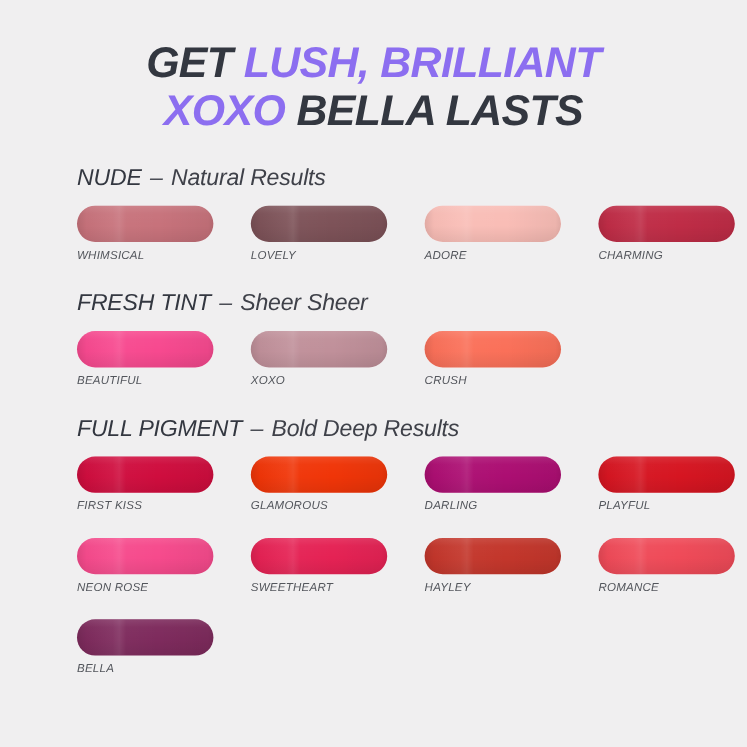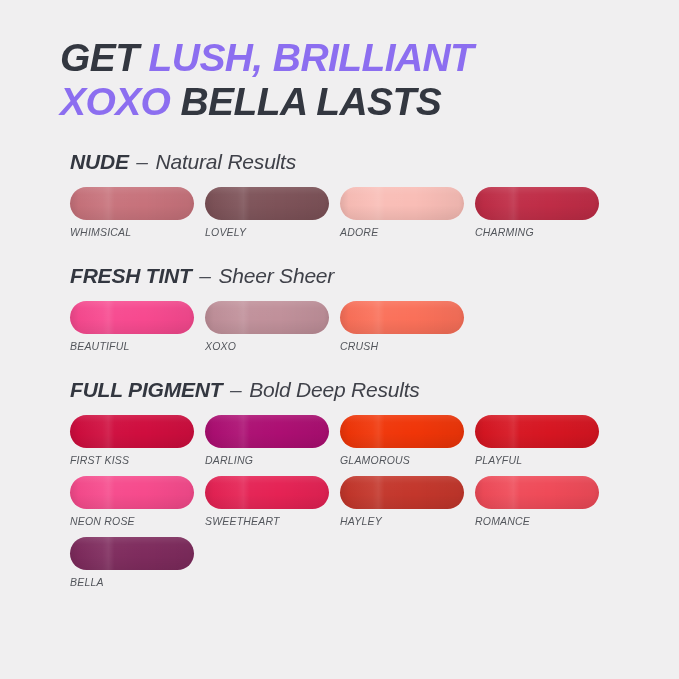--- a/index.html
+++ b/index.html
@@ -20,20 +20,21 @@
     width: 679px;
     height: 679px;
     box-sizing: border-box;
     background: #f0eff0;
     position: relative;
   }
 
   
   .headline {
     padding: 36px 60px 0 60px;
+    text-align: center;
     font-style: italic;
     font-weight: bold;
     font-size: 39px;
     line-height: 1.13;
     letter-spacing: -0.6px;
     color: #333740;
     -webkit-font-smoothing: antialiased;
   }
   .headline .accent {
     color: #8c6ef0;
@@ -57,39 +58,40 @@
   }
   .section-head {
     font-style: italic;
     font-size: 21px;
     color: #333740;
     letter-spacing: -0.2px;
     margin-bottom: 13px;
     white-space: nowrap;
   }
   .section-head .cat {
-    font-weight: bold;
+    font-weight: normal;
   }
   .section-head .dash {
     font-weight: 300;
     color: #4a4d55;
     padding: 0 2px;
   }
   .section-head .desc {
     font-weight: 300;
     color: #3f4149;
     font-style: italic;
   }
 
   
   .swatch-grid {
     display: grid;
     grid-template-columns: repeat(4, 135px);
     row-gap: 10px;
     column-gap: 0;
+    gap: 23px;
   }
   .swatch-cell {
     width: 135px;
   }
   .swatch-chip {
     width: 124px;
     height: 33px;
     border-radius: 17px;
     position: relative;
     overflow: hidden;
@@ -186,26 +188,26 @@
         </div>
       </div>
       <div class="section">
         <div class="section-head"><span class="cat">FULL PIGMENT</span><span class="dash"> – </span><span class="desc">Bold Deep Results</span></div>
         <div class="swatch-grid">
           <div class="swatch-cell">
             <div class="swatch-chip" style="background: rgb(207, 13, 62);"></div>
             <div class="swatch-label">FIRST KISS</div>
           </div>
           <div class="swatch-cell">
+            <div class="swatch-chip" style="background: rgb(240, 53, 8);"></div>
+            <div class="swatch-label">GLAMOROUS</div>
+          </div>
+          <div class="swatch-cell">
             <div class="swatch-chip" style="background: rgb(172, 14, 114);"></div>
             <div class="swatch-label">DARLING</div>
-          </div>
-          <div class="swatch-cell">
-            <div class="swatch-chip" style="background: rgb(240, 53, 8);"></div>
-            <div class="swatch-label">GLAMOROUS</div>
           </div>
           <div class="swatch-cell">
             <div class="swatch-chip" style="background: rgb(214, 21, 33);"></div>
             <div class="swatch-label">PLAYFUL</div>
           </div>
           <div class="swatch-cell">
             <div class="swatch-chip" style="background: rgb(246, 74, 140);"></div>
             <div class="swatch-label">NEON ROSE</div>
           </div>
           <div class="swatch-cell">

